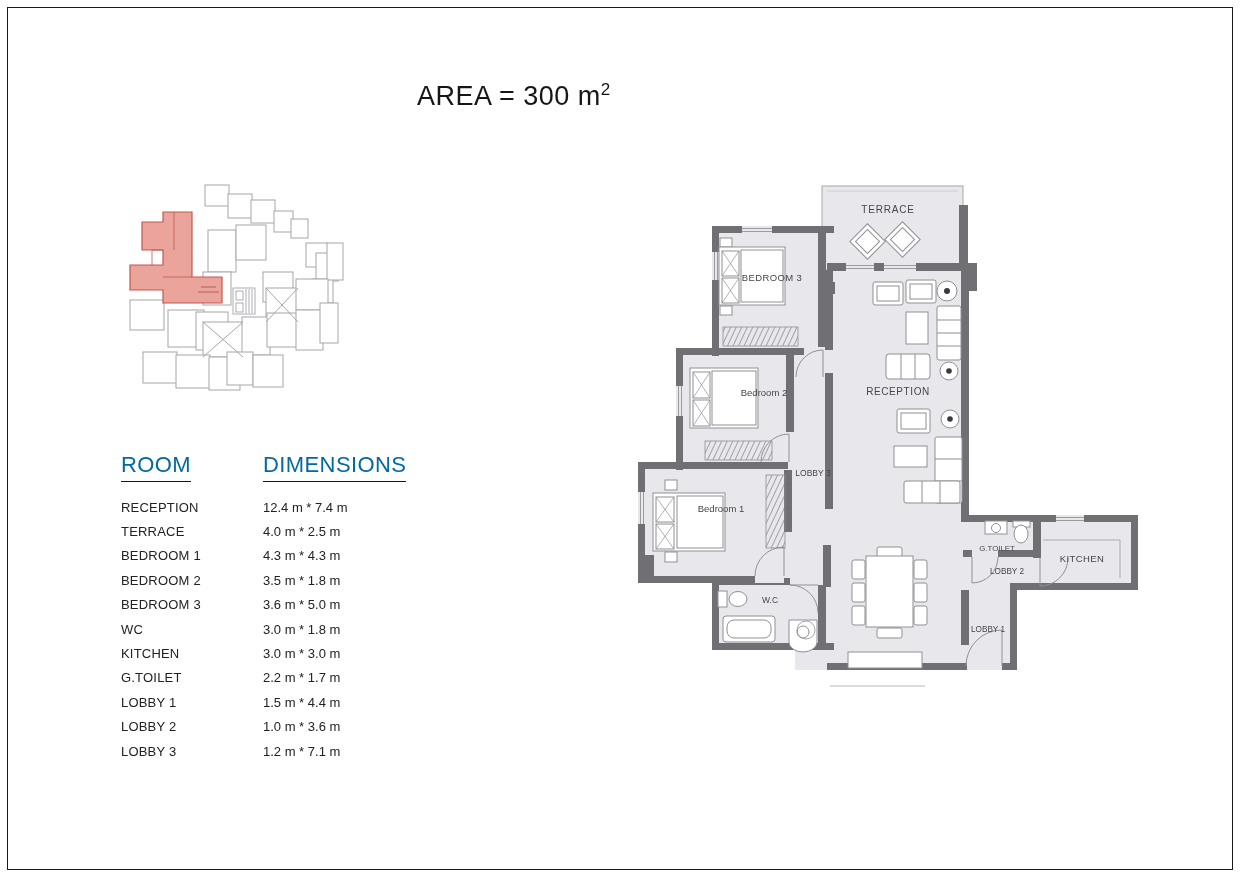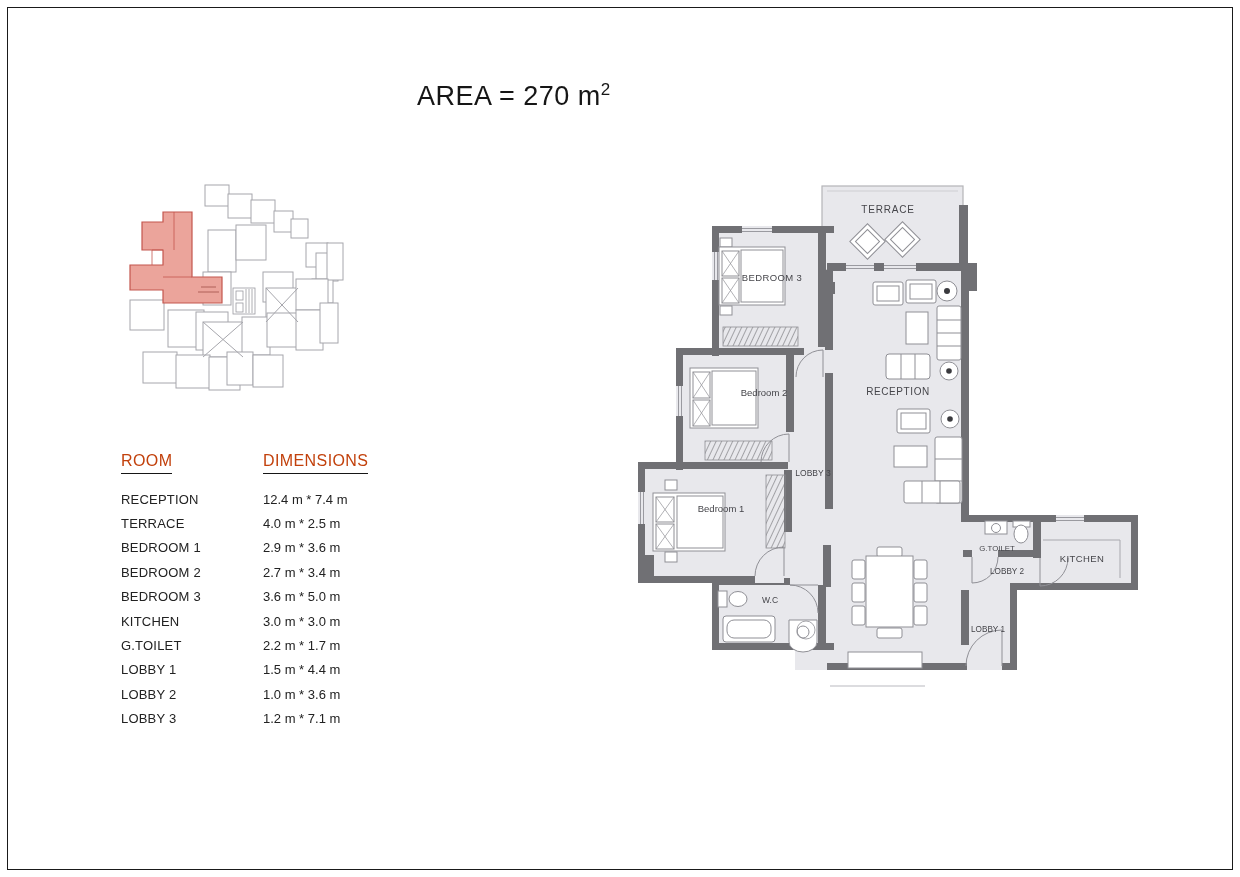--- a/index.html
+++ b/index.html
@@ -12,35 +12,35 @@
     border:1px solid #1a1a1a;
   }
   .page-title{
     position:absolute;left:417px;top:80px;font-size:27px;color:#161616;
     letter-spacing:0.5px;
   }
   .page-title sup{font-size:17px;}
   .keyplan-wrap{position:absolute;left:110px;top:170px;width:260px;height:230px;}
   .plan-wrap{position:absolute;left:628px;top:170px;width:545px;height:520px;}
   .dim-table{position:absolute;left:121px;top:452px;width:300px;}
-  .dim-head{display:flex;font-size:16px;color:#c2410c;letter-spacing:0.4px;}
+  .dim-head{display:flex;font-size:22px;color:#0369a1;letter-spacing:0.4px;}
   .dim-head .c1{width:142px;}
   .dim-head .hd{display:inline-block;border-bottom:1.6px solid #161616;padding-bottom:3px;}
   .dim-rows{margin-top:13px;}
   .dim-row{display:flex;height:24.4px;align-items:center;font-size:13px;color:#222;}
   .dim-row .c1{width:142px;letter-spacing:0.2px;}
   svg text{font-family:"Liberation Sans", sans-serif;}
   .room-label{fill:#45454a;}
 </style>
 </head>
 <body>
 
 <div class="page-frame"></div>
 
-<div class="page-title"><span>AREA = 270 m</span><sup>2</sup></div>
+<div class="page-title"><span>AREA = 300 m</span><sup>2</sup></div>
 
 <div class="keyplan-wrap">
 <svg width="260" height="230" viewBox="110 170 260 230">
   <g stroke="#a6a6ac" stroke-width="1" fill="#ffffff">
     <rect x="205" y="185" width="24" height="21"></rect>
     <rect x="228" y="194" width="24" height="24"></rect>
     <rect x="251" y="200" width="24" height="23"></rect>
     <rect x="274" y="211" width="19" height="21"></rect>
     <rect x="291" y="219" width="17" height="19"></rect>
     <rect x="306" y="243" width="22" height="24"></rect>
@@ -103,29 +103,33 @@
     <div class="dim-row">
         <span class="c1">RECEPTION</span>
         <span class="c2">12.4 m * 7.4 m</span>
       </div>
     <div class="dim-row">
         <span class="c1">TERRACE</span>
         <span class="c2">4.0 m * 2.5 m</span>
       </div>
     <div class="dim-row">
         <span class="c1">BEDROOM 1</span>
-        <span class="c2">2.9 m * 3.6 m</span>
+        <span class="c2">4.3 m * 4.3 m</span>
       </div>
     <div class="dim-row">
         <span class="c1">BEDROOM 2</span>
-        <span class="c2">2.7 m * 3.4 m</span>
+        <span class="c2">3.5 m * 1.8 m</span>
       </div>
     <div class="dim-row">
         <span class="c1">BEDROOM 3</span>
         <span class="c2">3.6 m * 5.0 m</span>
+      </div>
+    <div class="dim-row">
+        <span class="c1">WC</span>
+        <span class="c2">3.0 m * 1.8 m</span>
       </div>
     <div class="dim-row">
         <span class="c1">KITCHEN</span>
         <span class="c2">3.0 m * 3.0 m</span>
       </div>
     <div class="dim-row">
         <span class="c1">G.TOILET</span>
         <span class="c2">2.2 m * 1.7 m</span>
       </div>
     <div class="dim-row">

